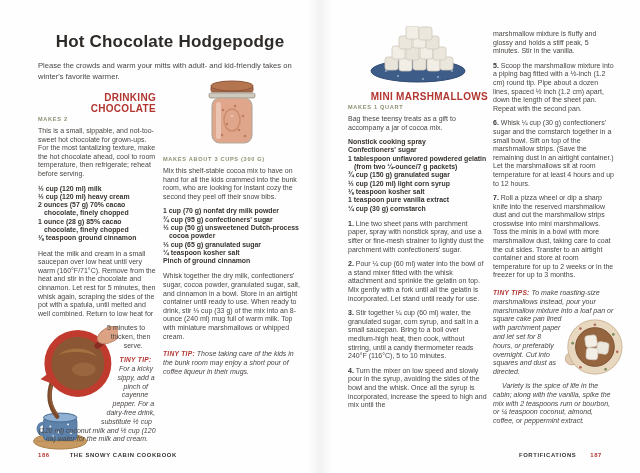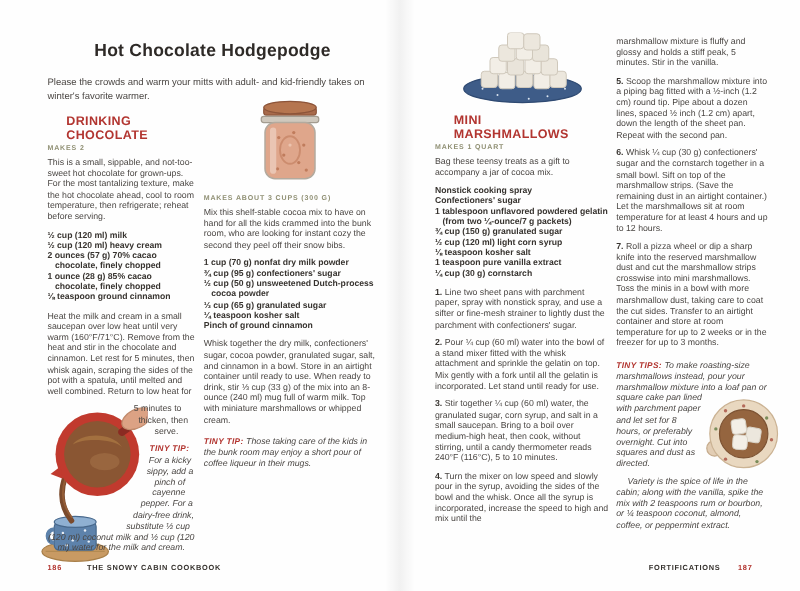--- a/index.html
+++ b/index.html
@@ -1,29 +1,29 @@
 <!DOCTYPE html>
 <html><head>
 <meta charset="utf-8">
 <style>
   html,body{margin:0;padding:0;background:#ffffff;}
   .spread{position:relative;width:640px;height:473px;background:#fefefe;overflow:hidden;
           font-family:"Liberation Sans",sans-serif;color:#4a4643;}
   .gutter{position:absolute;left:308px;top:0;width:24px;height:100%;
           background:linear-gradient(90deg,rgba(0,0,0,0) 0%,rgba(0,0,0,0.05) 50%,rgba(0,0,0,0) 100%);}
   .book-title{position:absolute;left:38px;top:32px;width:264px;margin:0;text-align:center;
-          font-size:14px;font-weight:800;letter-spacing:.2px;color:#2e2a27;}
+          font-size:17px;font-weight:800;letter-spacing:.2px;color:#2e2a27;}
   .intro{position:absolute;left:38px;top:60px;width:264px;margin:0;
           font-size:7.6px;line-height:11px;color:#4a4643;}
   .col{position:absolute;}
   .col-dc{left:38px;top:92px;width:118px;}
   .col-sm{left:163px;top:78px;width:137px;}
   .col-mm1{left:348px;top:24px;width:140px;}
   .col-mm2{left:493px;top:30px;width:122px;}
-  .rhead{margin:0 15px 2px;font-size:10px;font-weight:800;letter-spacing:.3px;color:#b23530;}
+  .rhead{margin:0 0 2px;font-size:10px;font-weight:800;letter-spacing:.3px;color:#b23530;text-align:right;}
   .yield{margin:0 0 5px;font-size:5.6px;font-weight:700;letter-spacing:.7px;color:#8f8f73;}
   .body-text{margin:0 0 6px;font-size:7px;line-height:8.6px;color:#4a4643;}
   .ingredients{margin:0 0 7px;}
   .ingredients p{margin:0;font-size:6.9px;line-height:8.3px;font-weight:700;color:#37332f;
           padding-left:6px;text-indent:-6px;}
   .step{margin:0 0 6px;font-size:7px;line-height:8.6px;color:#4a4643;}
   .step-num{font-weight:800;color:#37332f;}
   .tip{margin:0 0 5px;font-size:7px;line-height:8.8px;font-style:italic;color:#4a4643;}
   .tip-label{color:#b23530;font-weight:800;letter-spacing:.3px;font-size:6.6px;}
   .wrap-zone{margin-top:1px;}

